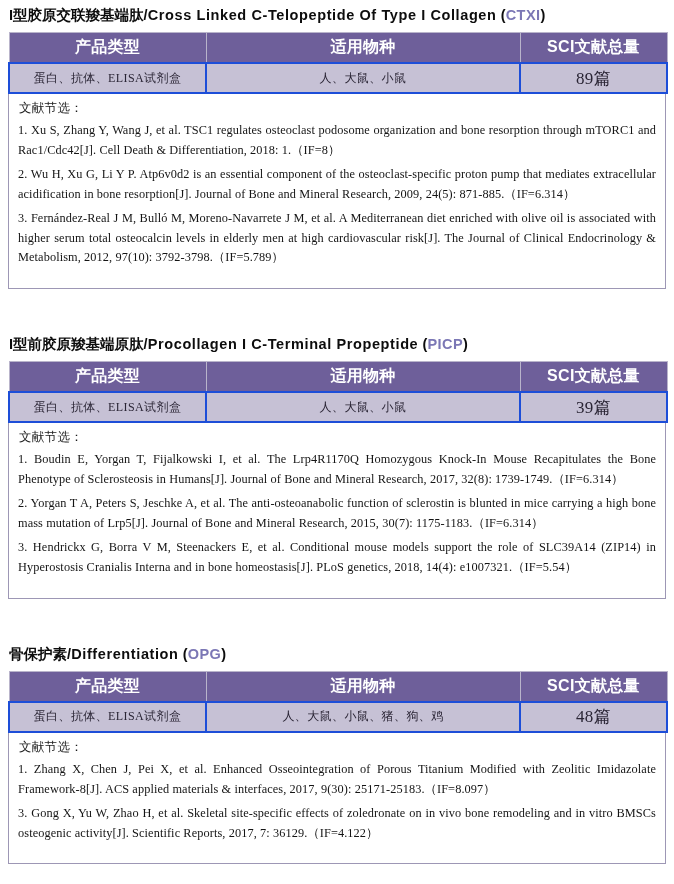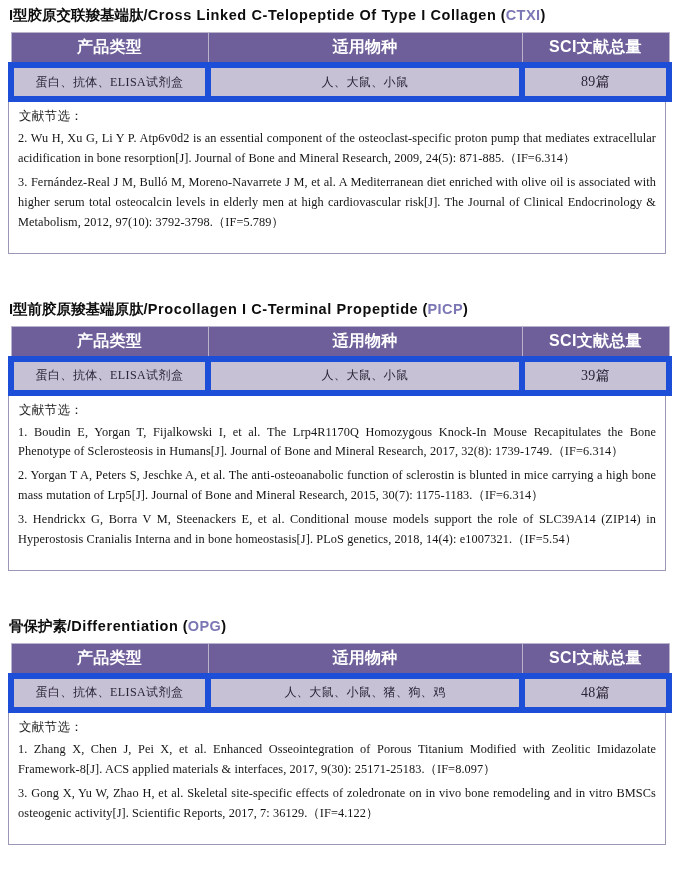--- a/index.html
+++ b/index.html
@@ -57,25 +57,25 @@
     border: 1px solid #b9b4cb;
     letter-spacing: 0.3px;
   }
   table.t td {
     background: #c6c1d5;
     color: #2a2535;
     font-family: "Liberation Serif", "DejaVu Serif", serif;
     font-size: 12px;
     height: 26px;
     text-align: center;
-    border: 6px solid #1d4ed8;
+    border: 2px solid #1d4ed8;
     letter-spacing: 0.4px;
   }
   table.t td.num {
-    font-size: 14px;
+    font-size: 17px;
   }
   col.c1 { width: 197px; }
   col.c2 { width: 314px; }
   col.c3 { width: 147px; }
 
   
   .refs {
     width: 658px;
     box-sizing: border-box;
     border: 1px solid #9d97b5;
@@ -132,20 +132,21 @@
         <tr>
           <td>蛋白、抗体、ELISA试剂盒</td>
           <td>人、大鼠、小鼠</td>
           <td class="num">89篇</td>
         </tr>
       </tbody>
     </table>
 
     <div class="refs">
       <div class="refs-title">文献节选：</div>
+      <p class="ref">1. Xu S, Zhang Y, Wang J, et al. TSC1 regulates osteoclast podosome organization and bone resorption through mTORC1 and Rac1/Cdc42[J]. Cell Death &amp; Differentiation, 2018: 1.（IF=8）</p>
       <p class="ref">2. Wu H, Xu G, Li Y P. Atp6v0d2 is an essential component of the osteoclast-specific proton pump that mediates extracellular acidification in bone resorption[J]. Journal of Bone and Mineral Research, 2009, 24(5): 871-885.（IF=6.314）</p>
       <p class="ref">3. Fernández-Real J M, Bulló M, Moreno-Navarrete J M, et al. A Mediterranean diet enriched with olive oil is associated with higher serum total osteocalcin levels in elderly men at high cardiovascular risk[J]. The Journal of Clinical Endocrinology &amp; Metabolism, 2012, 97(10): 3792-3798.（IF=5.789）</p>
     </div>
   </div>
 
   <div class="gap-a"></div>
 
   <div class="section">
     <div class="sec-head">
       <span class="cn">I型前胶原羧基端原肽</span><span class="slash">/</span><span class="en">Procollagen I C-Terminal Propeptide</span><span class="paren"> (</span><span class="abbr">PICP</span><span class="paren">)</span>

